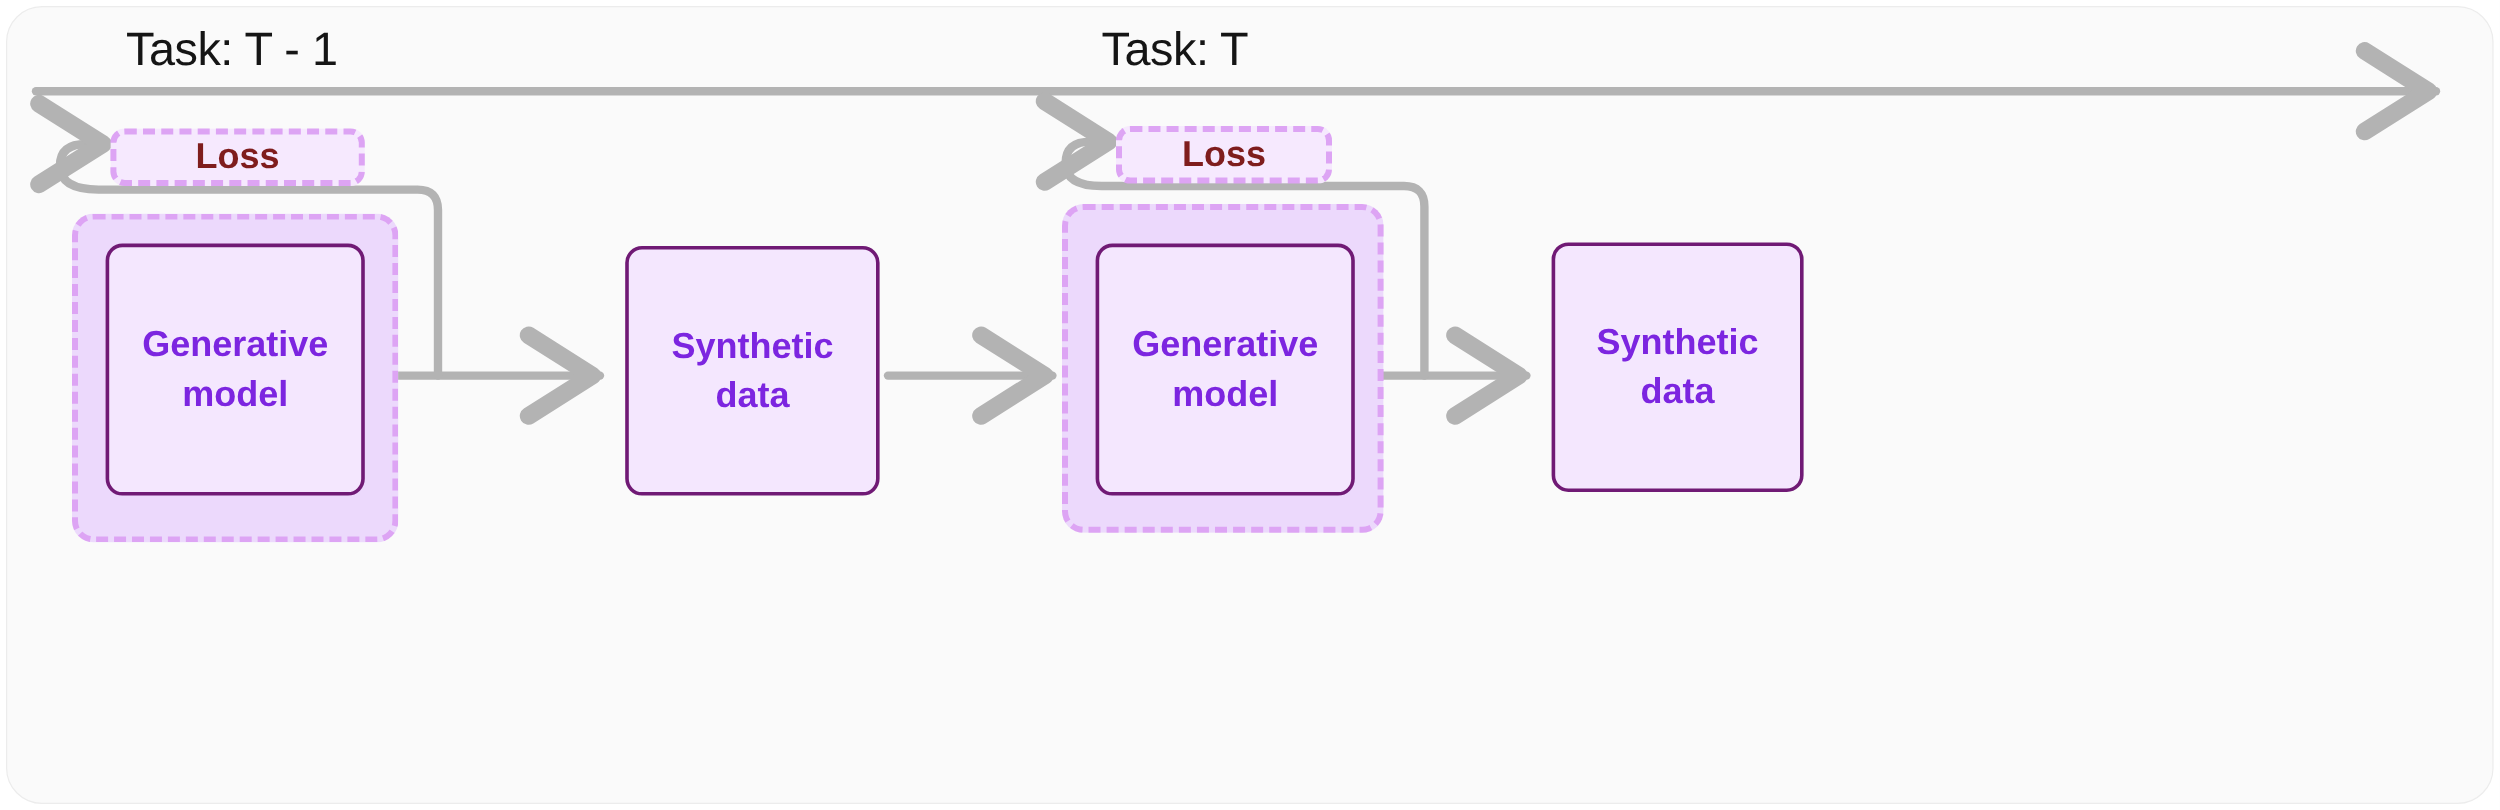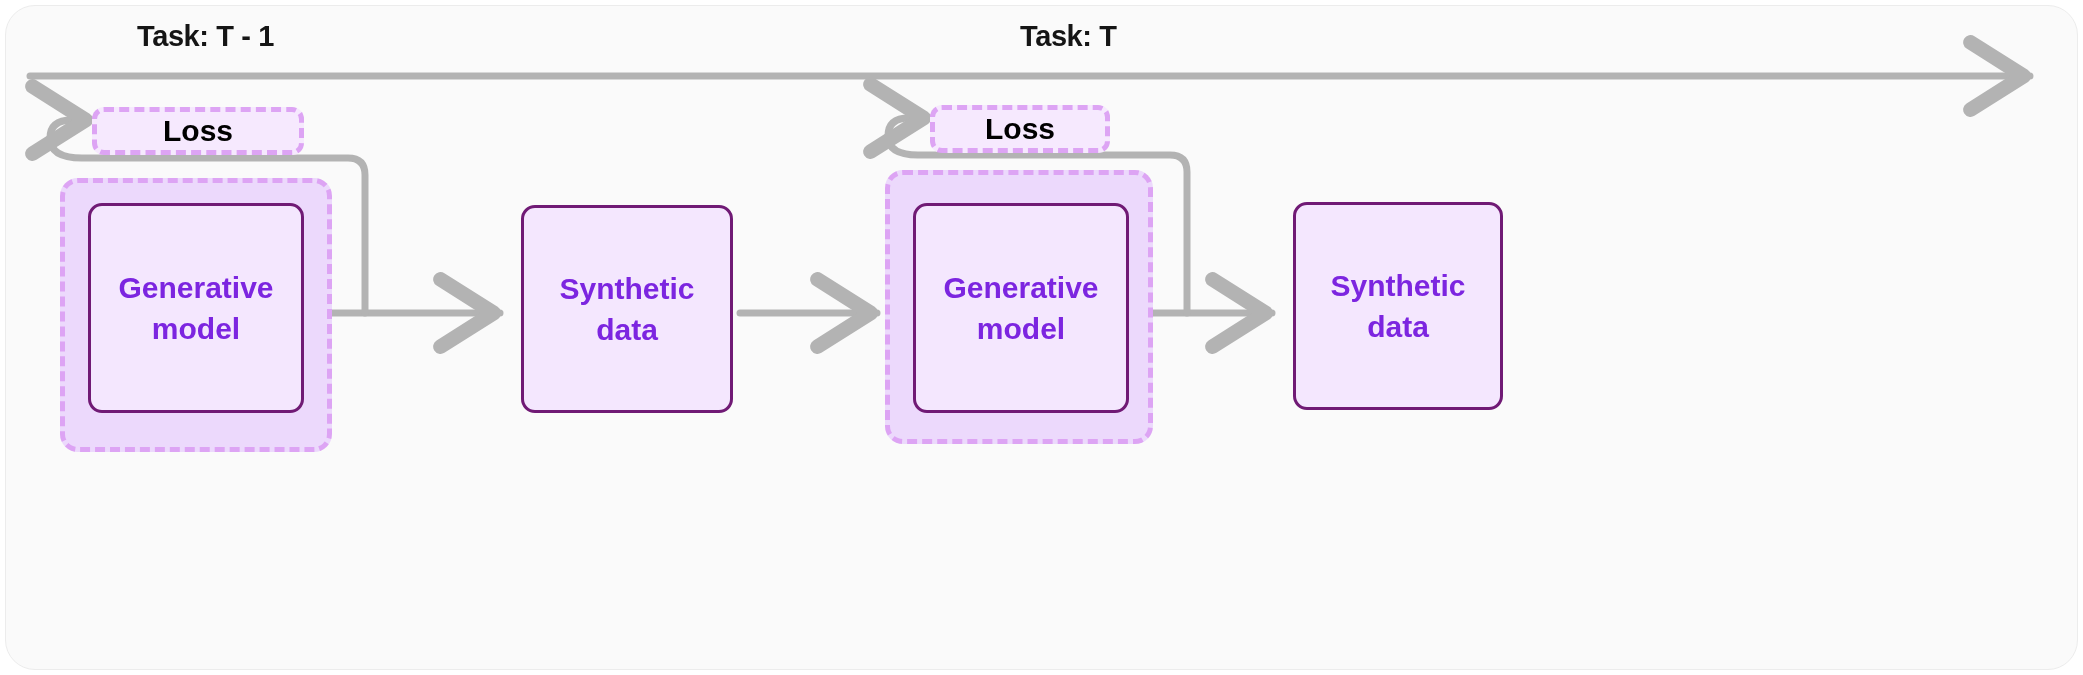--- a/index.html
+++ b/index.html
@@ -32,27 +32,26 @@
     position: absolute;
     left: 0; top: 0;
     width: 2083px;
     height: 675px;
     pointer-events: none;
   }
 
   
   .task-title {
     position: absolute;
-    font-size: 29px;
-    font-weight: bold;
+    font-size: 39px;
+    font-weight: normal;
     color: #151515;
     letter-spacing: -0.4px;
     white-space: nowrap;
     line-height: 1;
-    margin-left: 32px;
   }
 
   
   .box {
     position: absolute;
     box-sizing: border-box;
     display: flex;
     align-items: center;
     justify-content: center;
     text-align: center;
@@ -74,21 +73,21 @@
     background: #ecd9fc;
     border: 5px dashed #dda4f4;
     border-radius: 18px;
   }
 
   
   .node-loss {
     background: #f6e9fe;
     border: 5px dashed #dda4f4;
     border-radius: 12px;
-    color: #000000;
+    color: #7f1d1d;
     font-size: 30px;
     font-weight: bold;
     line-height: 1;
   }
 
   .label-2line { white-space: pre-line; }
 </style>
 </head>
 <body>
 
@@ -134,21 +133,21 @@
                Q 1187 155 1170 155
                L 918 155
                Q 888 155 888 136
                Q 888 118 909 118
                L 930 118" fill="none" stroke="#b3b3b3" stroke-width="7" stroke-linecap="round" stroke-linejoin="round" marker-end="url(#chev)"></path>
     </g>
   </svg>
 
   <div class="task-title" style="left:105px; top:22px;">Task: T - 1</div>
 
-  <div class="task-title" style="left:988px; top:22px;">Task: T</div>
+  <div class="task-title" style="left:918px; top:22px;">Task: T</div>
 
   <div class="box node-loss" style="left:92px; top:107px; width:212px; height:48px;">Loss</div>
 
   <div class="box node-dashed-wrap" style="left:60px; top:178px; width:272px; height:274px;"></div>
 
   <div class="box node-solid label-2line" style="left:88px; top:203px; width:216px; height:210px;">Generative
 model</div>
 
   <div class="box node-solid label-2line" style="left:521px; top:205px; width:212px; height:208px;">Synthetic
 data</div>

